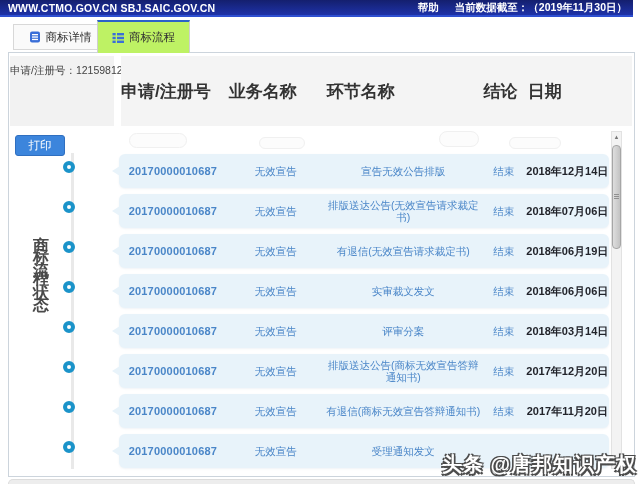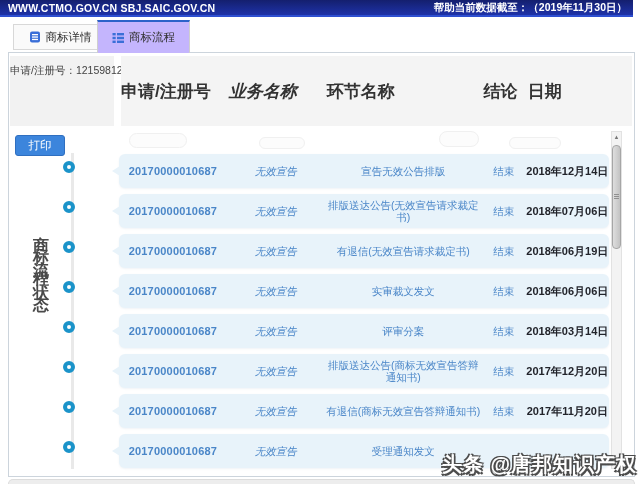--- a/index.html
+++ b/index.html
@@ -4,43 +4,43 @@
 <style>
   * { margin:0; padding:0; box-sizing:border-box; }
   html,body { width:640px; height:484px; background:#fff; font-family:"Liberation Sans","DejaVu Sans",sans-serif; overflow:hidden; }
   .app { position:relative; width:640px; height:484px; background:#fff; }
 
   
   .topbar { position:absolute; left:0; top:0; width:633px; height:17px;
     background:linear-gradient(#141f6e,#1e32a8); border-bottom:2px solid #2e4fd0;
     color:#fff; font-size:10.5px; font-weight:bold; display:flex; align-items:center; }
   .topbar-left { margin-left:8px; letter-spacing:.2px; }
-  .topbar-right { margin-left:auto; margin-right:6px; display:flex; align-items:center; }
+  .topbar-right { margin-left:auto; margin-right:6px; display:flex; gap:16px; align-items:center; }
 
   
   .tab { position:absolute; display:flex; align-items:center; justify-content:center; gap:5px;
     font-size:11.5px; color:#333; cursor:pointer; }
   .tab-details { left:13px; top:24px; width:94px; height:26px; background:#fafafa; border:1px solid #d8d8d8; }
-  .tab-flow { left:97px; top:20px; width:93px; height:33px; background:#c4b5fd;
+  .tab-flow { left:97px; top:20px; width:93px; height:33px; background:#bef264;
     border-top:2px solid #2b62c9; border-left:1px solid #cfcfcf; border-right:1px solid #cfcfcf; z-index:3; }
 
   
   .panel { position:absolute; left:8px; top:52px; width:627px; height:425px;
     background:#fff; border:1px solid #ccd4dc; }
 
   .info-box { position:absolute; left:1px; top:3px; width:104px; height:70px; background:#f2f2f2;
     text-align:center; font-size:10.5px; color:#444; padding-top:8px; }
   .brand { color:#7aa5d8; font-size:11px; margin-bottom:5px; cursor:pointer; }
   .info-line { margin-bottom:5px; white-space:nowrap; }
 
   .header-box { position:absolute; left:112px; top:3px; right:2px; height:70px; background:#f4f4f4; }
   .header-row { position:absolute; left:0; top:0; width:490px; height:70px; display:flex; align-items:center; }
   .hcol { font-weight:bold; font-size:17px; color:#333; text-align:left; }
 
-  .c1 { width:22%; } .c2 { width:20%;font-style:italic; } .c3 { width:32%; } .c4 { width:9%; } .c5 { width:17%; }
+  .c1 { width:22%; } .c2 { width:20%; } .c3 { width:32%; } .c4 { width:9%; } .c5 { width:17%; }
 
   .print-btn { position:absolute; left:6px; top:82px; width:50px; height:21px; background:#3c85dc;
     color:#fff; font-size:11.5px; border:1px solid #2f6fc0; border-radius:3px; cursor:pointer; }
 
   .side-title { position:absolute; left:21px; top:170px; font-size:16px; font-weight:bold; color:#4a4a4a;
     writing-mode:vertical-lr; text-orientation:upright; letter-spacing:12px; }
 
   .timeline-line { position:absolute; left:62px; top:100px; width:3px; height:316px; background:#e9e9e9; }
   .tl-circle { position:absolute; left:54px; width:12px; height:12px; background:#fff;
     border:4px solid #1b93c9; border-radius:50%; }

